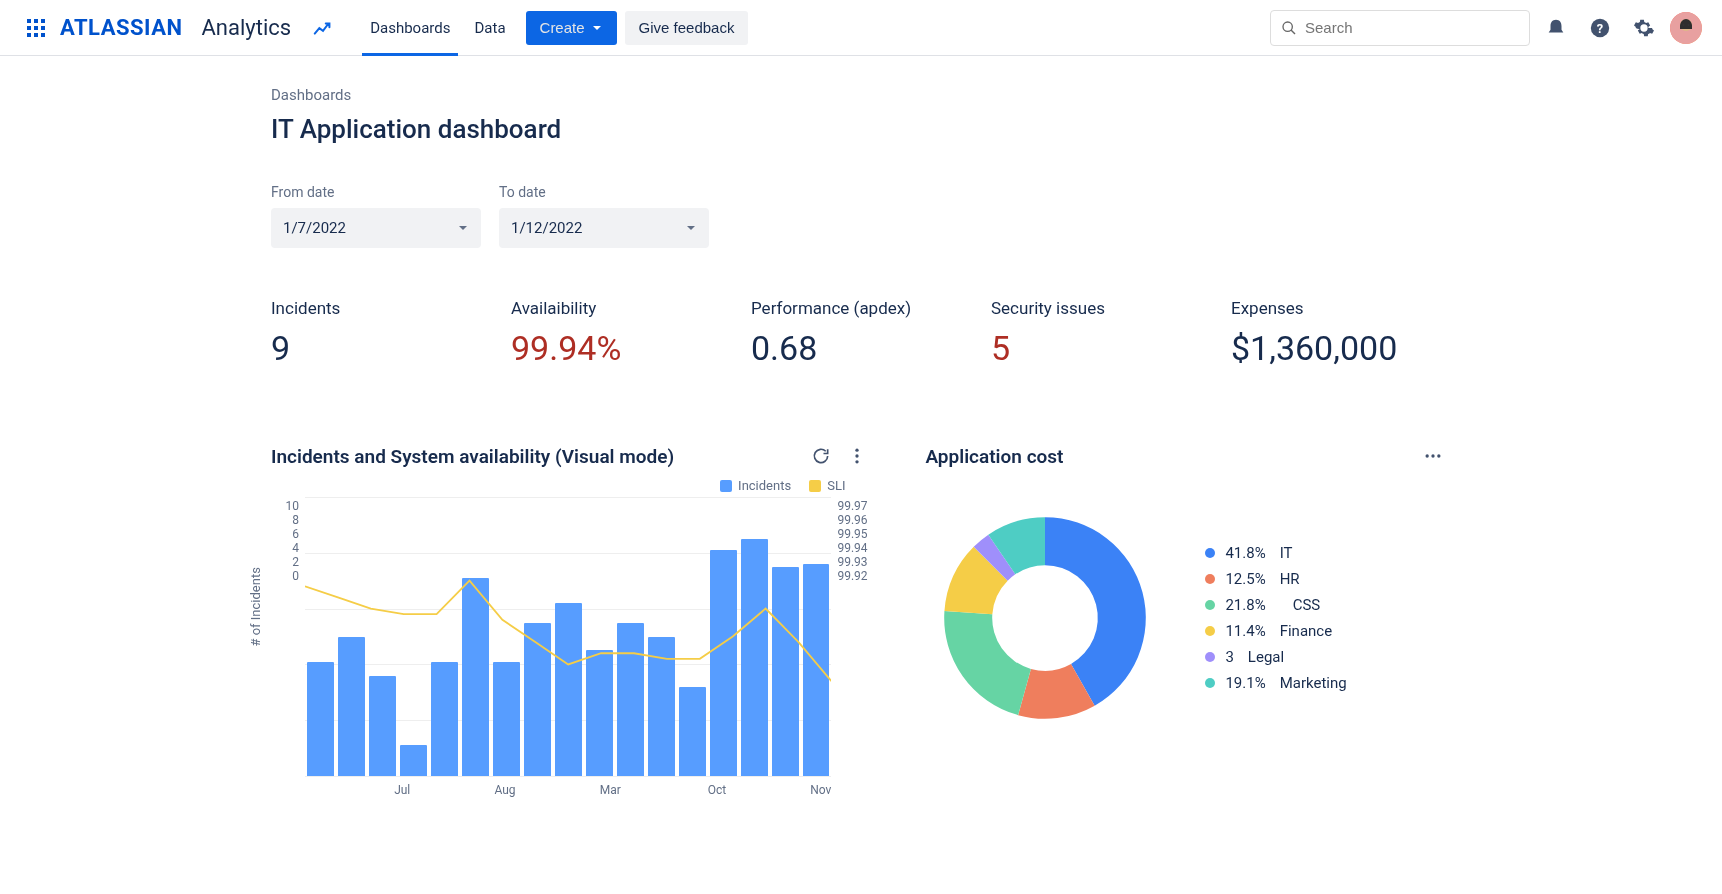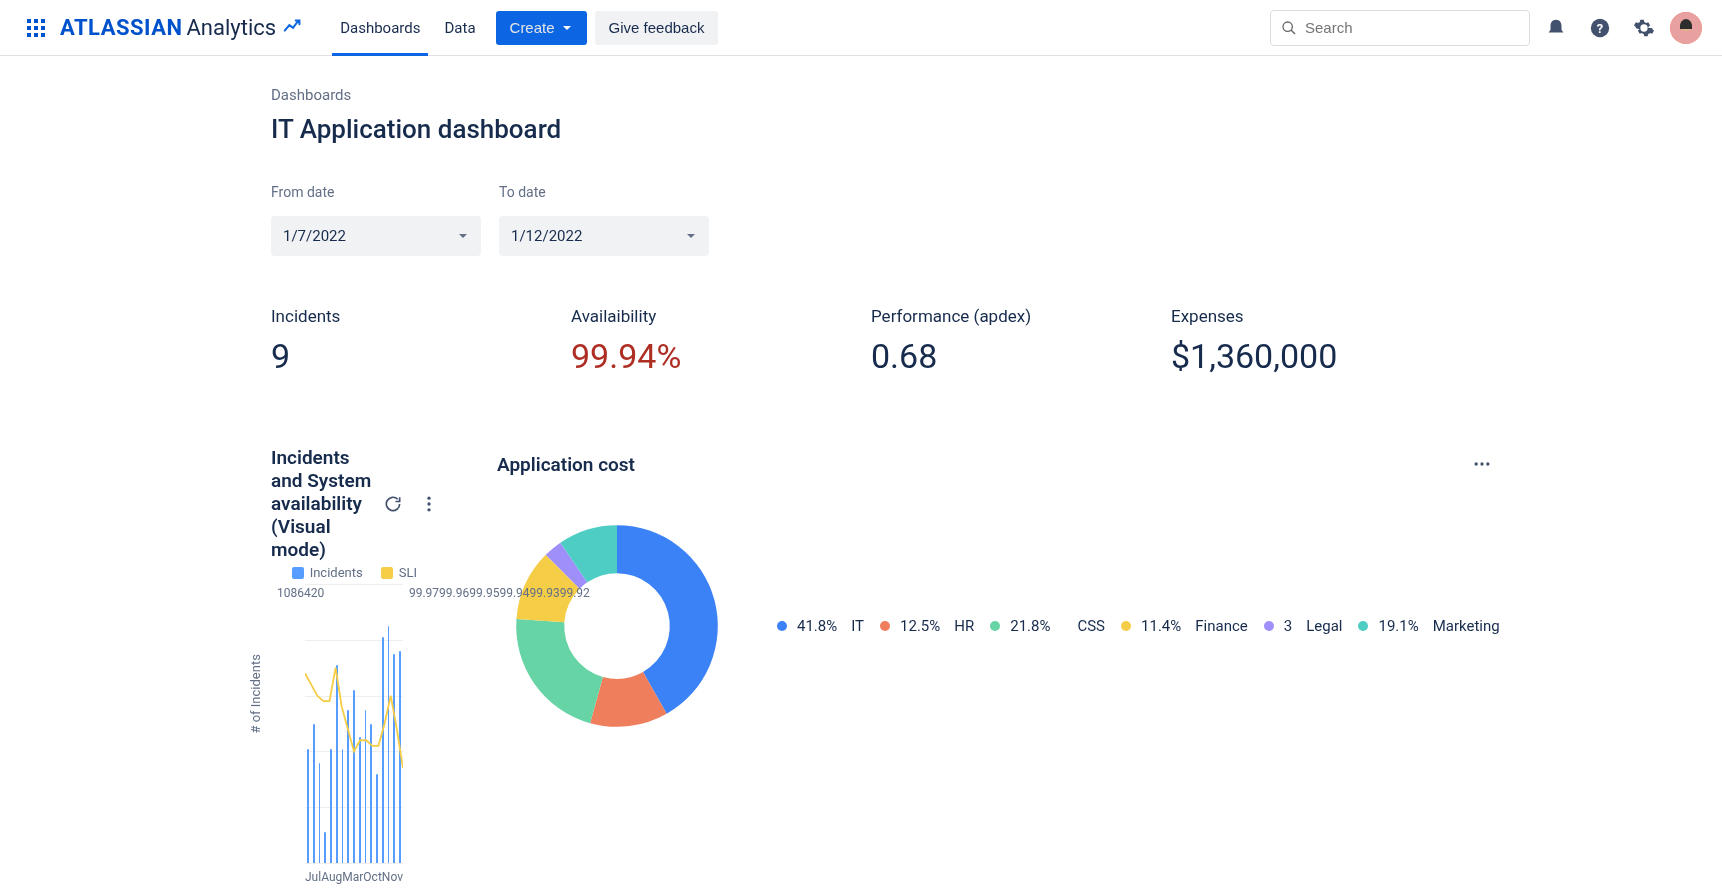--- a/index.html
+++ b/index.html
@@ -13,73 +13,73 @@
     color:var(--text);
   }
   *{box-sizing:border-box}
   body{margin:0;background:var(--bg)}
   
   .topbar{
     display:flex;align-items:center;height:56px;padding:0 20px;
     border-bottom:1px solid var(--border);gap:8px;
   }
   .apps-btn{width:32px;height:32px;display:flex;align-items:center;justify-content:center;border-radius:3px;cursor:pointer}
-  .brand{display:flex;align-items:flex-start;gap:6px;margin-right:10px}
+  .brand{display:flex;align-items:flex-end;gap:21px;margin-right:10px}
   .brand-word{font-weight:700;color:var(--primary-dark);font-size:22px;letter-spacing:.5px}
   .brand-sub{font-weight:400;color:var(--text);font-size:22px;margin-left:-2px}
   .nav{display:flex;align-items:stretch;height:56px;margin-left:6px}
   .nav-item{display:flex;align-items:center;padding:0 12px;color:var(--text);font-size:15px;cursor:pointer;position:relative}
   .nav-item.active::after{content:'';position:absolute;left:4px;right:4px;bottom:0;height:3px;background:var(--primary)}
   .btn{display:inline-flex;align-items:center;gap:6px;height:34px;padding:0 14px;border-radius:3px;font-size:15px;cursor:pointer;border:none}
   .btn-primary{background:var(--primary);color:#e5e5e5}
   .btn-subtle{background:var(--gray);color:var(--text)}
   .spacer{flex:1}
   .search{display:flex;align-items:center;gap:6px;background:#fff;border:1.5px solid #ddd;border-radius:4px;height:36px;padding:0 10px;min-width:260px}
   .search input{border:none;outline:none;font-size:15px;flex:1;background:transparent}
   .icon-btn{width:36px;height:36px;display:flex;align-items:center;justify-content:center;border-radius:50%;cursor:pointer;color:var(--text)}
   .avatar{width:32px;height:32px;border-radius:50%;background:linear-gradient(135deg,#f87171,#f5a36e);cursor:pointer;overflow:hidden;display:flex;align-items:center;justify-content:center;color:#fff;font-weight:600}
   
   .page{max-width:1200px;margin:0 auto;padding:30px 10px 40px}
   .crumb{color:var(--text-subtle);font-size:15px;margin-bottom:10px}
   h1{margin:0 0 40px;font-size:26px;font-weight:500}
   .filters{display:flex;gap:18px;margin-bottom:50px}
-  .filter label{display:block;color:var(--text-subtle);font-size:14px;margin-bottom:16px}
+  .filter label{display:block;color:var(--text-subtle);font-size:14px;margin-bottom:8px}
   .select{display:flex;align-items:center;justify-content:space-between;background:var(--input-bg);border-radius:4px;height:40px;padding:0 12px;min-width:210px;font-size:15px;cursor:pointer}
   
   .kpis{display:flex;gap:20px;margin-bottom:70px}
   .kpi{flex:1}
   .kpi .l{color:var(--text);font-size:17px;margin-bottom:10px}
   .kpi .v{font-size:34px;font-weight:400}
   .kpi.red .v{color:var(--red)}
   
   .charts{display:flex;gap:50px}
   .panel{flex:1}
   .panel-head{display:flex;align-items:center;margin-bottom:4px}
   .panel-title{font-size:19px;font-weight:600;flex:1}
   
   .bl-chart{position:relative}
   .legend{display:flex;gap:18px;justify-content:flex-end;font-size:13px;color:var(--text-subtle);margin:4px 30px 4px 0}
   .legend span{display:inline-flex;align-items:center;gap:6px}
   .sw{width:12px;height:12px;border-radius:2px;display:inline-block}
   .chart-body{display:flex;height:280px;position:relative}
-  .yaxis-l,.yaxis-r{display:flex;font-size:12px;color:var(--text-subtle);padding:2px 6px}
+  .yaxis-l,.yaxis-r{display:flex;flex-direction:column;font-size:12px;color:var(--text-subtle);padding:2px 6px}
   .yaxis-l{text-align:right;width:34px}
   .yaxis-r{text-align:left;width:44px}
   .plot{flex:1;position:relative;border-bottom:1px solid #ccc}
   .grid div{position:absolute;left:0;right:0;border-top:1px solid #eee}
   .bars{position:absolute;inset:0;display:flex;align-items:flex-end;gap:4px;padding:0 2px}
   .bars div{flex:1;background:var(--bar);border-radius:1px 1px 0 0}
   .line-svg{position:absolute;inset:0;width:100%;height:100%}
   .xaxis{display:flex;font-size:12px;color:var(--text-subtle);margin-top:6px}
   .xaxis span{flex:1;text-align:right}
   .ylabel{position:absolute;left:-16px;top:50%;transform:rotate(-90deg) translateX(10%);transform-origin:left;font-size:13px;color:var(--text-subtle)}
   
   .donut-wrap{display:flex;align-items:center;gap:40px;padding-top:20px}
   .donut{width:240px;height:240px}
-  .donut-legend{display:flex;flex-direction:row;gap:16px;font-size:15px}
+  .donut-legend{display:flex;flex-direction:column;gap:8px;font-size:15px}
   .donut-legend div{display:flex;align-items:center;gap:10px}
   .dot{width:10px;height:10px;border-radius:50%;display:inline-block}
   svg{display:block}
 </style>
 </head>
 <body>
 
 <header class="topbar">
   <div class="apps-btn">
     <svg width="20" height="20" viewBox="0 0 20 20">
@@ -186,20 +186,24 @@
         <div class="l">Incidents</div>
         <div class="v">9</div>
       </div>
       <div class="kpi red">
         <div class="l">Availaibility</div>
         <div class="v">99.94%</div>
       </div>
       <div class="kpi">
         <div class="l">Performance (apdex)</div>
         <div class="v">0.68</div>
+      </div>
+      <div class="kpi red">
+        <div class="l">Security issues</div>
+        <div class="v">5</div>
       </div>
       <div class="kpi">
         <div class="l">Expenses</div>
         <div class="v">$1,360,000</div>
       </div>
     </div>
 
   <div class="charts">
 
     <section class="panel" style="flex:1.15">

